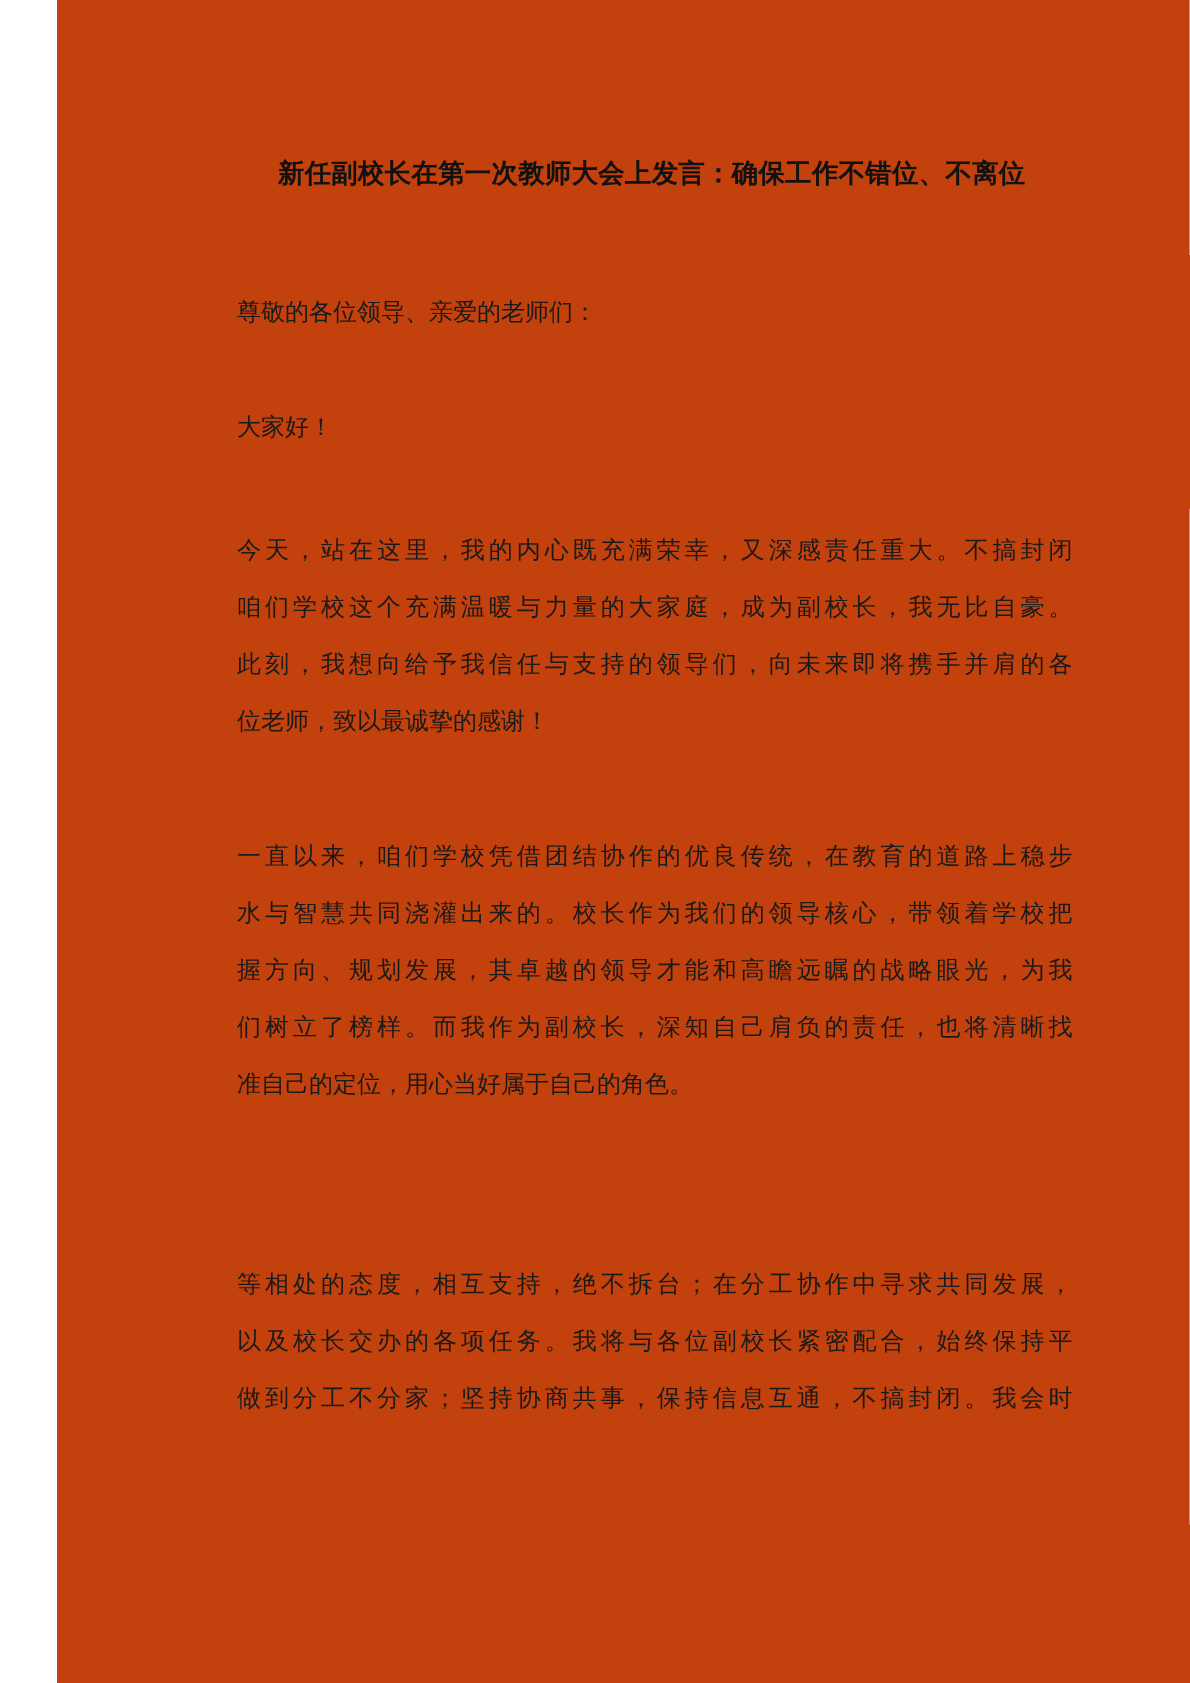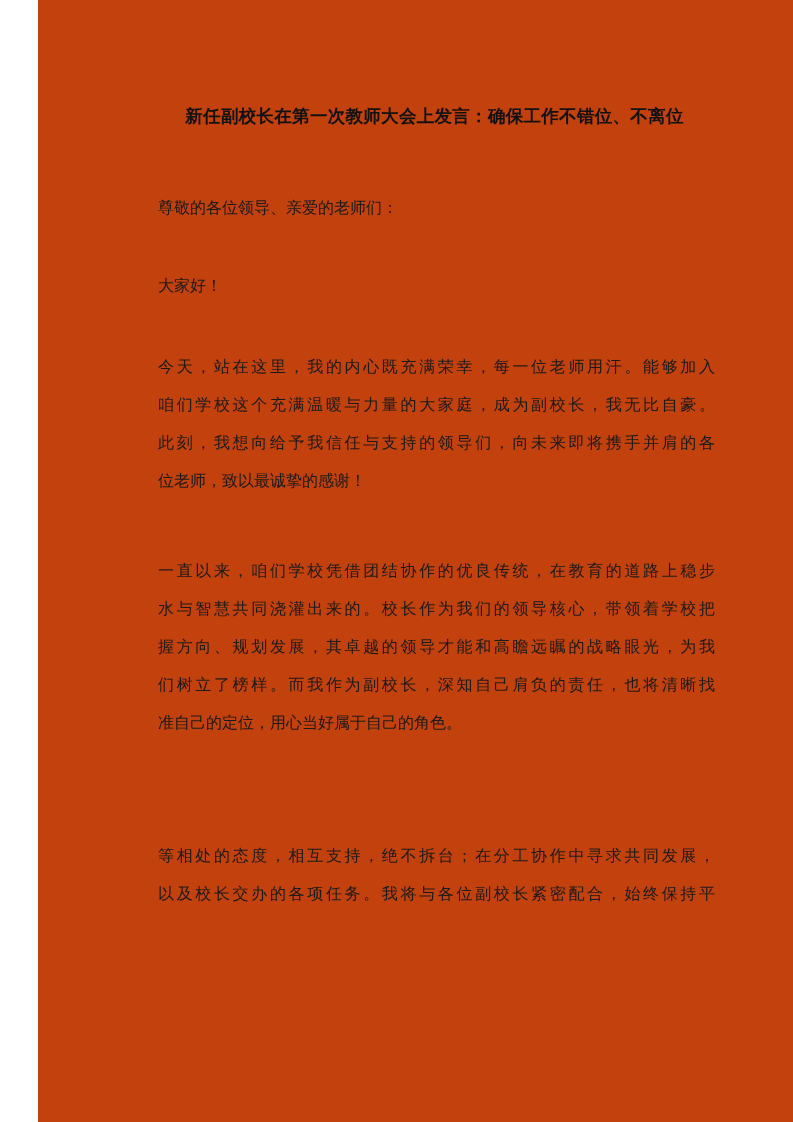--- a/index.html
+++ b/index.html
@@ -22,32 +22,33 @@
 
   <p class="para" style="top:189px;">
     <span class="line last">尊敬的各位领导、亲爱的老师们：</span>
   </p>
 
   <p class="para" style="top:267px;font-family:Liberation Serif, serif;">
     <span class="line last">大家好！</span>
   </p>
 
   <p class="para" style="top:348px;">
-    <span class="line">今天，站在这里，我的内心既充满荣幸，每一位老师用汗。能够加入</span>
+    <span class="line">今天，站在这里，我的内心既充满荣幸，又深感责任重大。不搞封闭</span>
     <span class="line">咱们学校这个充满温暖与力量的大家庭，成为副校长，我无比自豪。</span>
     <span class="line">此刻，我想向给予我信任与支持的领导们，向未来即将携手并肩的各</span>
     <span class="line last">位老师，致以最诚挚的感谢！</span>
   </p>
 
   <p class="para" style="top:552px;">
     <span class="line">一直以来，咱们学校凭借团结协作的优良传统，在教育的道路上稳步</span>
     <span class="line">水与智慧共同浇灌出来的。校长作为我们的领导核心，带领着学校把</span>
     <span class="line">握方向、规划发展，其卓越的领导才能和高瞻远瞩的战略眼光，为我</span>
     <span class="line">们树立了榜样。而我作为副校长，深知自己肩负的责任，也将清晰找</span>
     <span class="line last">准自己的定位，用心当好属于自己的角色。</span>
   </p>
 
   <p class="para" style="top:837px;">
     <span class="line">等相处的态度，相互支持，绝不拆台；在分工协作中寻求共同发展，</span>
     <span class="line">以及校长交办的各项任务。我将与各位副校长紧密配合，始终保持平</span>
+    <span class="line">做到分工不分家；坚持协商共事，保持信息互通，不搞封闭。我会时</span>
   </p>
 
 </div>
 
 </body></html>

